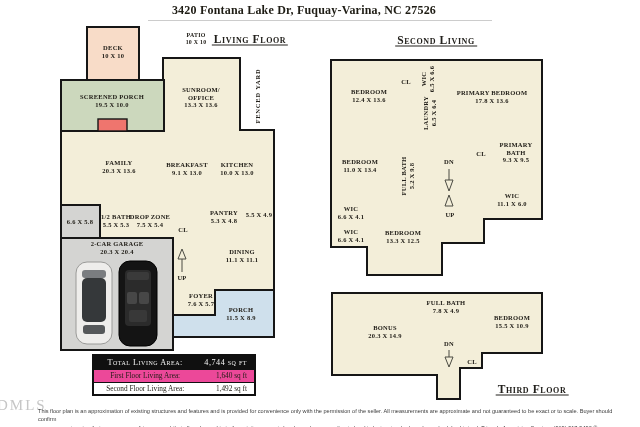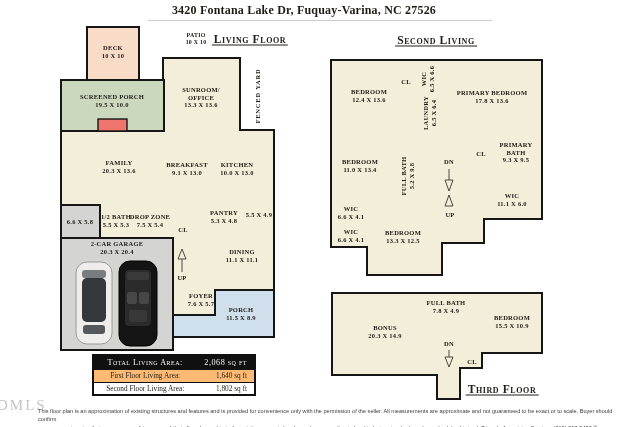--- a/index.html
+++ b/index.html
@@ -26,21 +26,21 @@
   .lbl.vert{transform:translate(-50%,-50%) rotate(-90deg);}
   .heading{position:absolute;transform:translate(-50%,-50%);white-space:nowrap;
        font-size:11.5px;font-weight:bold;font-variant:small-caps;letter-spacing:.6px;
        border-bottom:1.6px solid #22201c;padding:0 2px 0 2px;color:#22201c;}
   .area-table{position:absolute;left:92px;top:354px;width:160px;border:2px solid #101010;
        background:#fff;}
   .at-row{display:flex;align-items:center;height:11.6px;border-top:1px solid #101010;
        font-size:7.3px;font-weight:normal;}
   .at-row.header{height:13px;background:#101010;color:#f5f5f5;border-top:none;
        font-variant:small-caps;font-size:8.2px;letter-spacing:.5px;}
-  .at-row.shade{background:#fdba74;}
+  .at-row.shade{background:#ec4899;}
   .at-label{flex:0 0 64%;text-align:center;}
   .at-value{flex:1;text-align:right;padding-right:7px;}
   .disclaimer{position:absolute;left:38px;top:407px;width:576px;
        font-family:"Liberation Sans",sans-serif;font-size:5.6px;line-height:1.5;color:#3d3d3d;}
   .watermark{position:absolute;left:-3px;top:397px;font-size:15px;color:#c6c6c6;
        letter-spacing:2px;font-family:"Liberation Serif",serif;}
 </style>
 </head>
 <body>
 
@@ -82,21 +82,21 @@
     <polygon points="445,180 453,180 449,191" class="arr"></polygon>
     <polygon points="449,195 445,206 453,206" class="arr"></polygon>
 
     <polygon class="cream wall" points="332,293 542,293 542,353 482,353 482,368 460,368 460,399 437,399 437,375 332,375"></polygon>
     <line x1="449" y1="350" x2="449" y2="357" class="arrline"></line>
     <polygon points="445,357 453,357 449,367" class="arr"></polygon>
   </svg>
 
   <div class="heading" style="left:250px;top:39px;">Living Floor</div>
   <div class="heading" style="left:436px;top:40px;">Second Living</div>
-  <div class="heading" style="left:502px;top:389px;">Third Floor</div>
+  <div class="heading" style="left:532px;top:389px;">Third Floor</div>
 
   <div class="lbl small" style="left:196px;top:39px;">
     <div>PATIO</div>
     <div>10 X 10</div>
   </div>
   <div class="lbl" style="left:113px;top:52px;">
     <div>DECK</div>
     <div>10 X 10</div>
   </div>
   <div class="lbl" style="left:112px;top:101px;">
@@ -215,29 +215,29 @@
   <div class="lbl" style="left:385px;top:332px;">
     <div>BONUS</div>
     <div>20.3 X 14.9</div>
   </div>
   <div class="lbl" style="left:449px;top:344px;">DN</div>
   <div class="lbl" style="left:472px;top:362px;">CL</div>
 
   <div class="area-table">
     <div class="at-row header">
       <div class="at-label">Total Living Area:</div>
-      <div class="at-value">2,068 sq ft</div>
+      <div class="at-value">4,744 sq ft</div>
     </div>
     <div class="at-row shade">
       <div class="at-label">First Floor Living Area:</div>
       <div class="at-value">1,640 sq ft</div>
     </div>
     <div class="at-row">
       <div class="at-label">Second Floor Living Area:</div>
-      <div class="at-value">1,802 sq ft</div>
+      <div class="at-value">1,492 sq ft</div>
     </div>
   </div>
 
   <div class="watermark">DMLS</div>
   <div class="disclaimer">
     <div>This floor plan is an approximation of existing structures and features and is provided for convenience only with the permission of the seller.  All measurements are approximate and not guaranteed to be exact or to scale.  Buyer should confirm</div>
     <div>measurements using their own sources.  It is assumed that all workmanship in the existing property has been done according to local industry standards and permits duly obtained. Triangle Appraising Services  (919) 917-5490  © Farshid Bondar</div>
   </div>
 
 </div>

